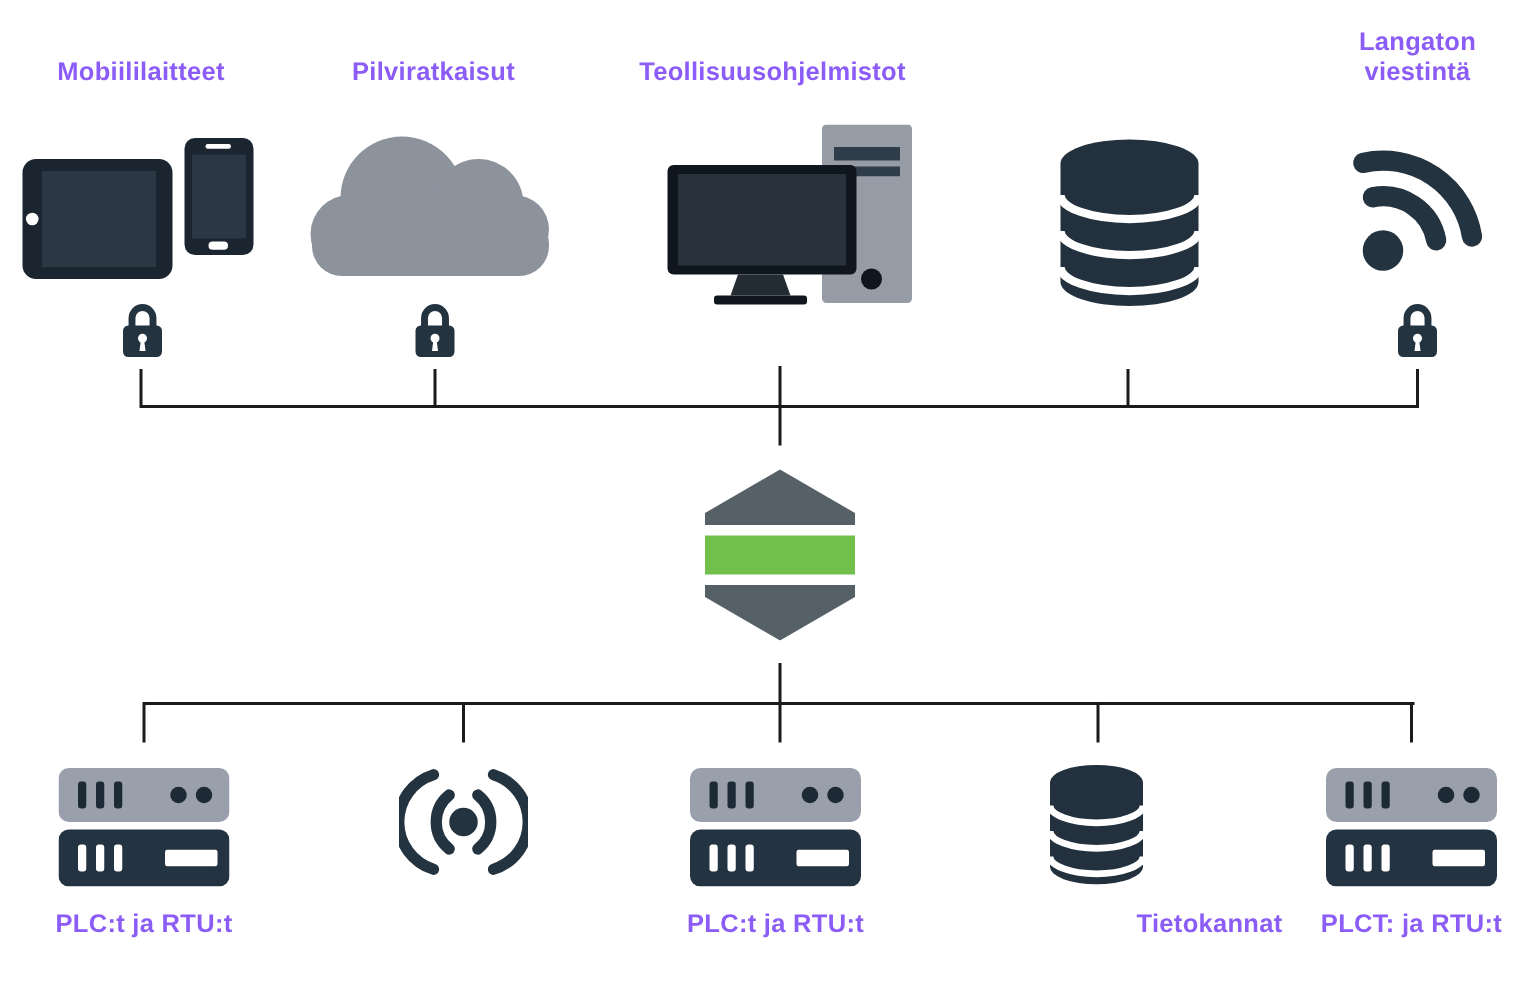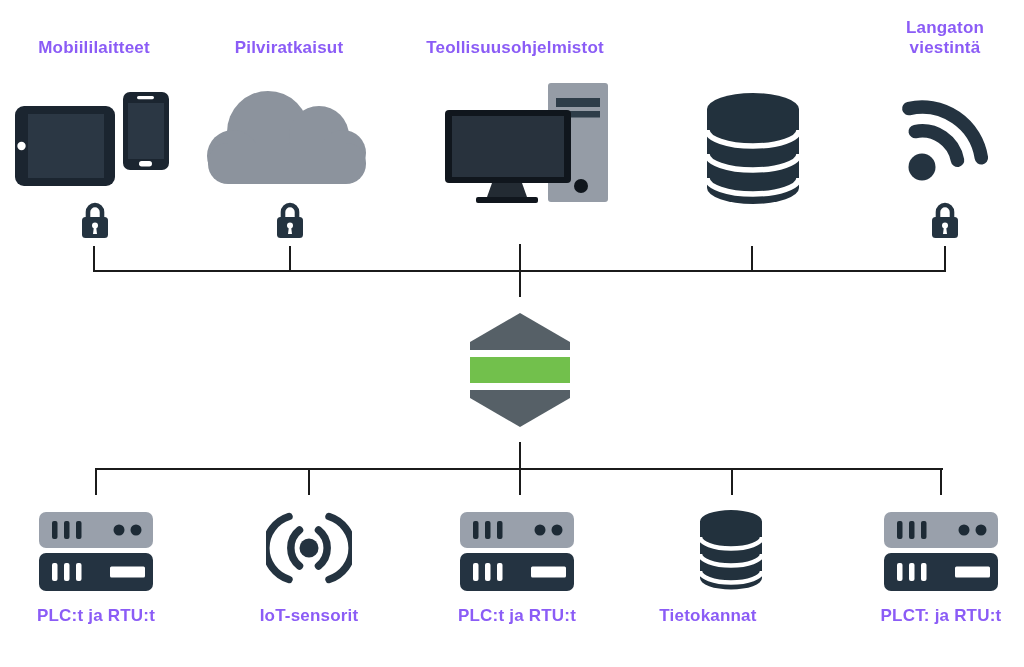--- a/index.html
+++ b/index.html
@@ -190,26 +190,23 @@
       <rect x="13" y="51" width="5.5" height="18" rx="2"></rect>
       <rect x="25" y="51" width="5.5" height="18" rx="2"></rect>
       <rect x="37" y="51" width="5.5" height="18" rx="2"></rect>
       <rect x="71" y="54.5" width="35" height="11" rx="1.5"></rect>
     </g>
   </svg>
 
   <div class="lbl bot-lbl" style="left:-14px;">
     <span>PLC:t ja RTU:t</span>
   </div>
-  <div class="lbl bot-lbl" style="left:199px;">
-    <span>IoT-sensorit</span>
-  </div>
   <div class="lbl bot-lbl" style="left:407px;">
     <span>PLC:t ja RTU:t</span>
   </div>
-  <div class="lbl bot-lbl" style="left:598px;">
+  <div class="lbl bot-lbl" style="left:635px;text-align:right;">
     <span>Tietokannat</span>
   </div>
   <div class="lbl bot-lbl" style="left:831px;">
     <span>PLCT: ja RTU:t</span>
   </div>
 
 </div>
 
 </body></html>

